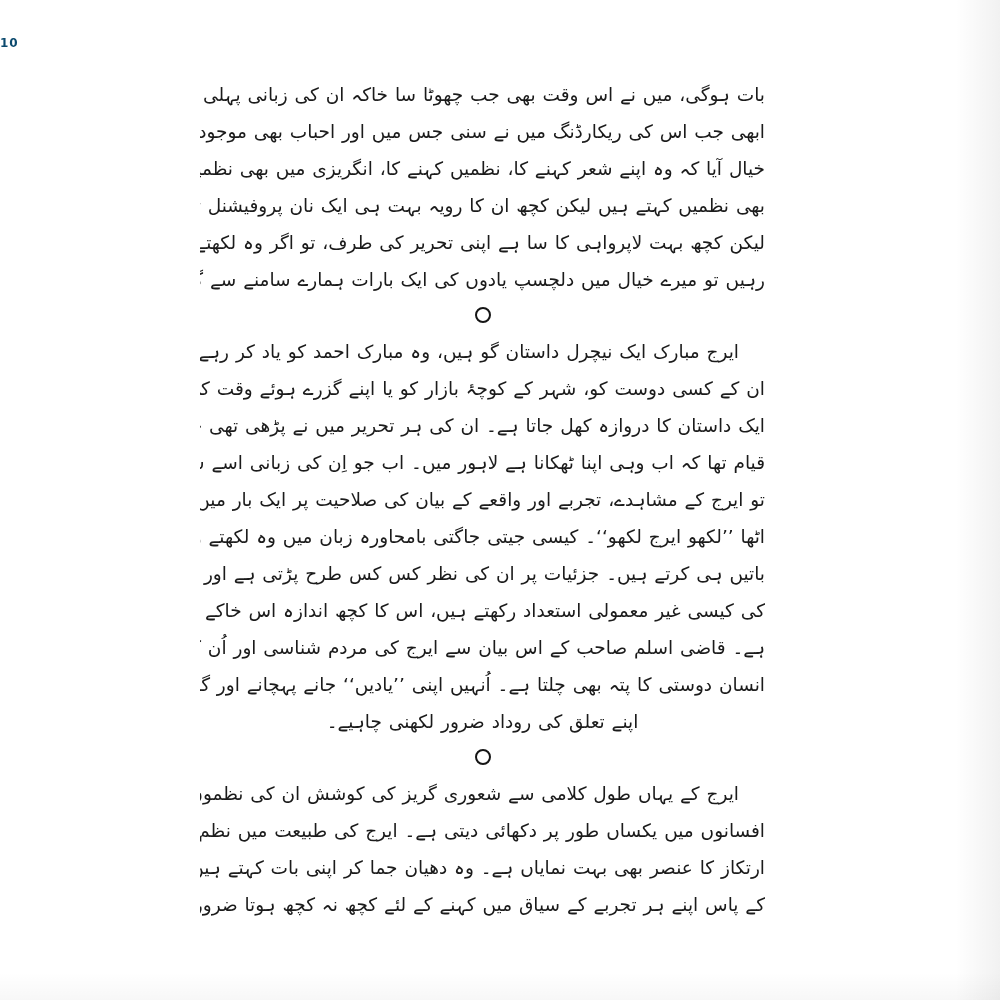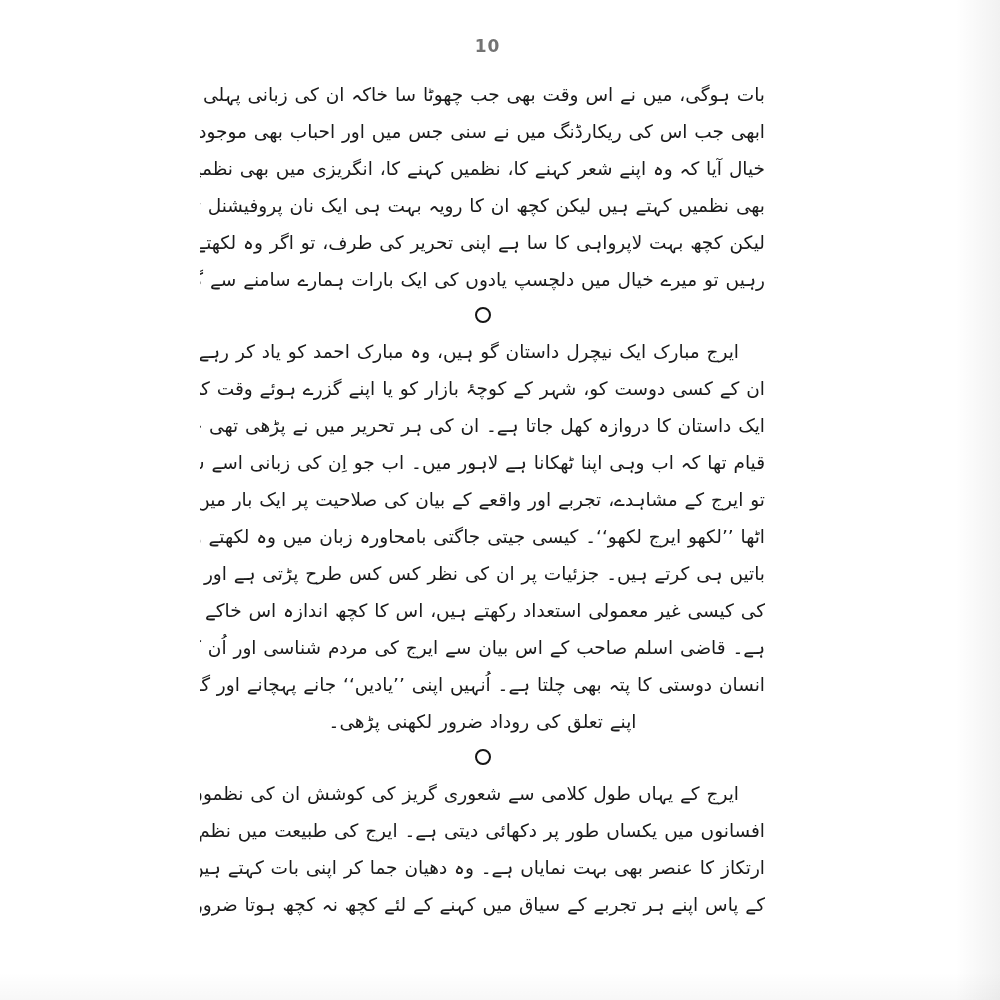--- a/index.html
+++ b/index.html
@@ -31,25 +31,24 @@
     left: 0; right: 0; bottom: 0;
     height: 28px;
     background: linear-gradient(to bottom, rgba(0,0,0,0) 0%, rgba(0,0,0,0.03) 100%);
     pointer-events: none;
   }
   .page-number {
     position: absolute;
     top: 36px;
     left: 0;
     width: 975px;
-    text-align: center;
-    font-size: 17px;
+    font-size: 12px;
     font-weight: bold;
     letter-spacing: 1px;
-    color: #737373;
+    color: #0c4a6e;
   }
   .textblock {
     position: absolute;
     top: 76px;
     left: 200px;
     width: 565px;
     direction: rtl;
   }
   .line {
     font-size: 18.5px;
@@ -102,21 +101,21 @@
       <div class="line first">ایرج مبارک ایک نیچرل داستان گو ہیں، وہ مبارک احمد کو یاد کر رہے ہوں یا</div>
       <div class="line">ان کے کسی دوست کو، شہر کے کوچۂ بازار کو یا اپنے گزرے ہوئے وقت کی کسی گھڑی کو،</div>
       <div class="line">ایک داستان کا دروازہ کھل جاتا ہے۔ ان کی ہر تحریر میں نے پڑھی تھی جب ان کے گھر پر</div>
       <div class="line">قیام تھا کہ اب وہی اپنا ٹھکانا ہے لاہور میں۔ اب جو اِن کی زبانی اسے سننے کا موقع ملا</div>
       <div class="line">تو ایرج کے مشاہدے، تجربے اور واقعے کے بیان کی صلاحیت پر ایک بار میں پھر پکار</div>
       <div class="line">اٹھا ’’لکھو ایرج لکھو‘‘۔ کیسی جیتی جاگتی بامحاورہ زبان میں وہ لکھتے وقت بھی اصل میں</div>
       <div class="line">باتیں ہی کرتے ہیں۔ جزئیات پر ان کی نظر کس کس طرح پڑتی ہے اور وہ بیانیے گڑھنے</div>
       <div class="line">کی کیسی غیر معمولی استعداد رکھتے ہیں، اس کا کچھ اندازہ اس خاکے سے بھی کیا جا سکتا</div>
       <div class="line">ہے۔ قاضی اسلم صاحب کے اس بیان سے ایرج کی مردم شناسی اور اُن کی بے لوث</div>
       <div class="line">انسان دوستی کا پتہ بھی چلتا ہے۔ اُنہیں اپنی ’’یادیں‘‘ جانے پہچانے اور گم نام لوگوں سے</div>
-      <div class="line center">اپنے تعلق کی روداد ضرور لکھنی پڑھی۔</div>
+      <div class="line center">اپنے تعلق کی روداد ضرور لکھنی چاہیے۔</div>
     </div>
 
     <div class="ornament"></div>
 
     <div class="para">
       <div class="line first">ایرج کے یہاں طول کلامی سے شعوری گریز کی کوشش ان کی نظموں اور</div>
       <div class="line">افسانوں میں یکساں طور پر دکھائی دیتی ہے۔ ایرج کی طبیعت میں نظم یا کہانی لکھتے وقت</div>
       <div class="line">ارتکاز کا عنصر بھی بہت نمایاں ہے۔ وہ دھیان جما کر اپنی بات کہتے ہیں اس لئے کہ ان</div>
       <div class="line">کے پاس اپنے ہر تجربے کے سیاق میں کہنے کے لئے کچھ نہ کچھ ہوتا ضرور ہے۔ ان کی</div>
     </div>

